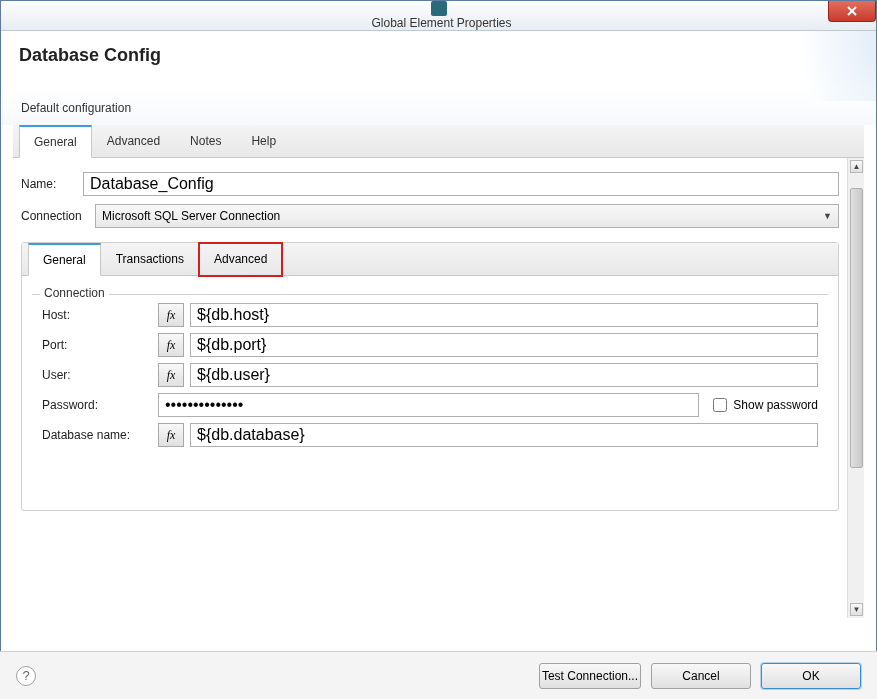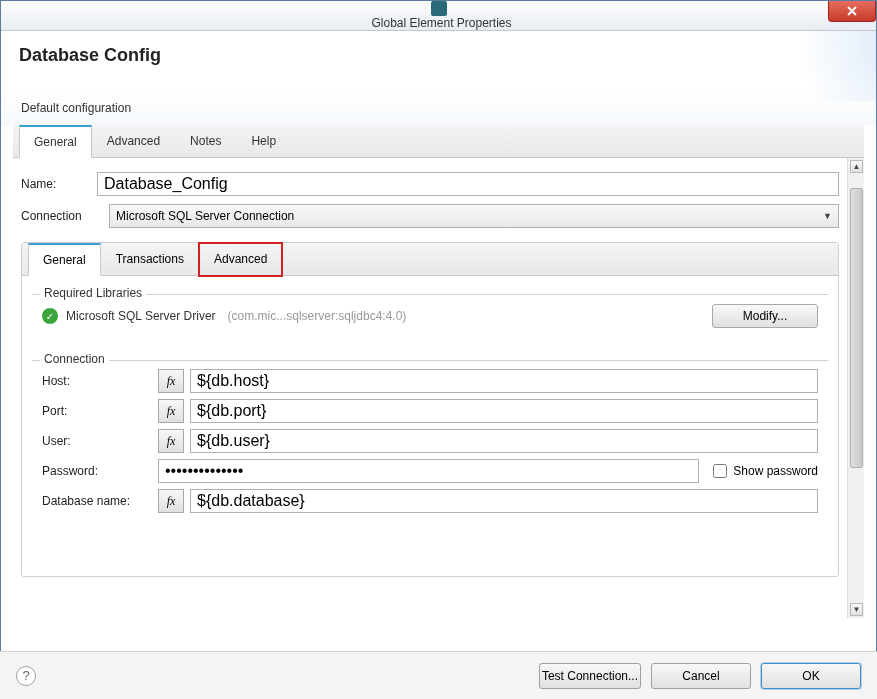--- a/index.html
+++ b/index.html
@@ -119,21 +119,21 @@
       font-size: 8px; color: #444;
     }
     .scroll-arrow.up { top: 2px; }
     .scroll-arrow.down { bottom: 2px; }
     
     
     .form-row {
       display: flex;
       align-items: center;
       padding: 4px 8px;
-      gap: 14px;
+      gap: 0;
     }
     .form-label { min-width: 62px; color: #222; }
     .form-label.conn { min-width: 74px; }
     .text-input {
       flex: 1;
       height: 24px;
       border: 1px solid #b0b0b0;
       padding: 0 6px;
       font-size: 16px;
       background: #fff;
@@ -342,30 +342,20 @@
       </div>
     </div>
 
     <div class="inner-panel">
       <div class="inner-tabs">
         <div class="inner-tab active">General</div>
         <div class="inner-tab">Transactions</div>
         <div class="inner-tab highlighted">Advanced</div>
       </div>
 
-      <div class="fieldset">
-        <div class="fieldset-border-top"></div>
-        <span class="fieldset-label">Required Libraries</span>
-        <div class="lib-row">
-          <span class="check-icon">✓</span>
-          <span class="lib-name">Microsoft SQL Server Driver</span>
-          <span class="lib-detail">(com.mic...sqlserver:sqljdbc4:4.0)</span>
-          <button class="modify-btn">Modify...</button>
-        </div>
-      </div>
 
       <div class="fieldset">
         <div class="fieldset-border-top"></div>
         <span class="fieldset-label">Connection</span>
 
         <div class="conn-row">
           <span class="conn-label">Host:</span>
           <div class="fx-btn">fx</div>
           <input class="text-input" value="${db.host}" style="">
         </div>

